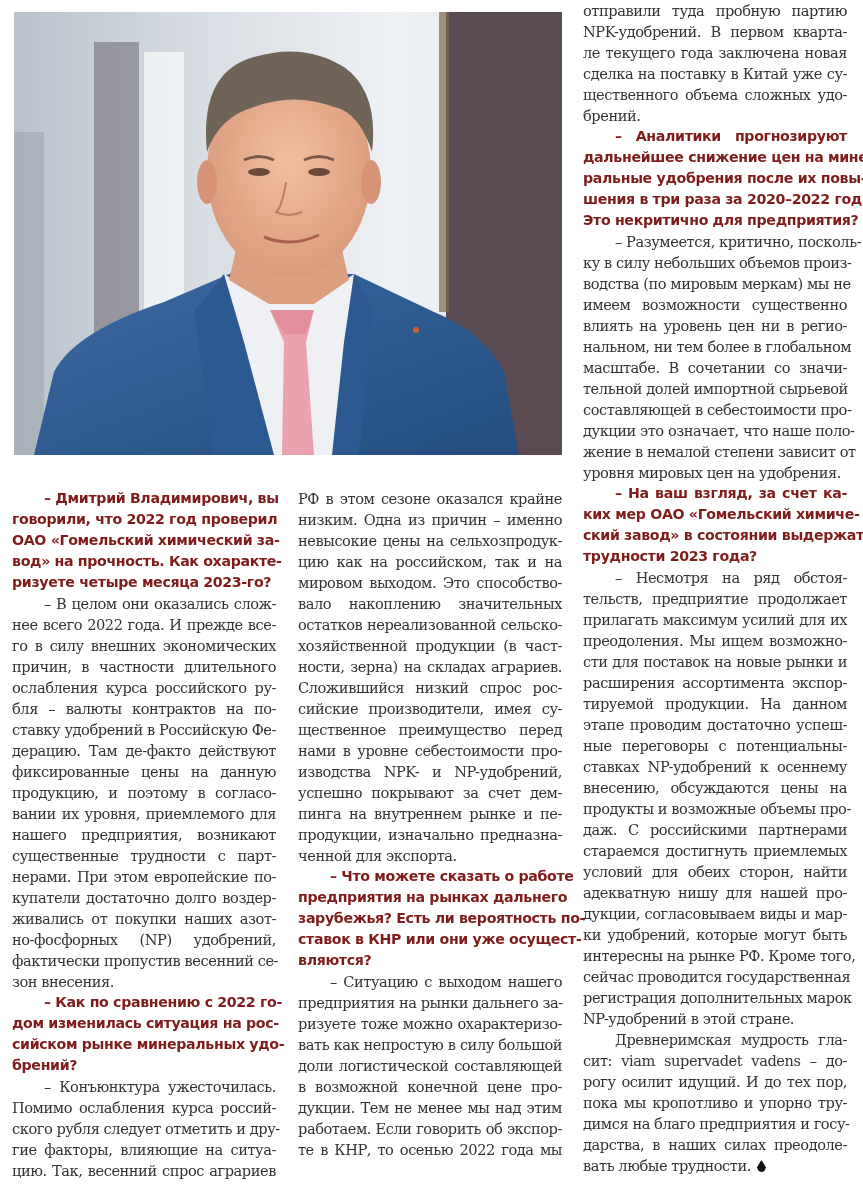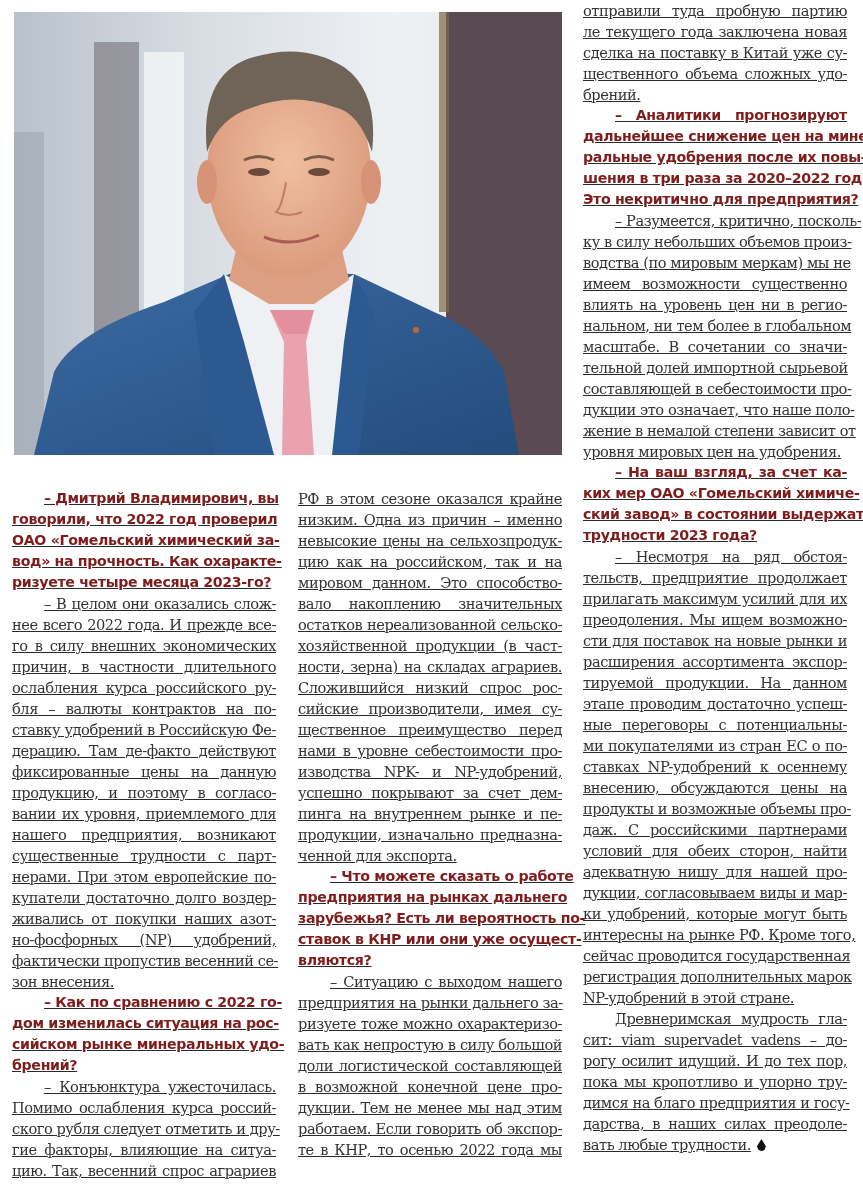--- a/index.html
+++ b/index.html
@@ -1,20 +1,20 @@
 <!DOCTYPE html>
 <html><head>
 <meta charset="utf-8">
 <style>
   html, body { margin:0; padding:0; background:#ffffff; }
   body { width:863px; height:1200px; position:relative; overflow:hidden;
          font-family:"DejaVu Serif", serif; color:#2a2a2a; }
   .photo { position:absolute; left:14px; top:12px; width:548px; height:443px; overflow:hidden; }
   .photo svg { display:block; width:100%; height:100%; }
-  .col { position:absolute; width:264px;text-decoration:underline; }
+  .col { position:absolute; width:264px; }
   .col-left { left:12px; top:488px; }
   .col-mid { left:298px; top:488px; }
   .col-right { left:583px; top:0px; }
   .line { display:block; height:21px; line-height:21px; font-size:15px; white-space:nowrap;
           text-align:justify; text-align-last:justify; letter-spacing:-0.25px; }
   .line.last { text-align-last:left; }
   .line.indent { padding-left:32px; }
   .q { font-family:"DejaVu Sans", sans-serif; font-weight:bold; color:#7f1d1d; font-size:14.2px; letter-spacing:-0.35px; }
   .a { font-family:"DejaVu Serif", serif; color:#333; font-weight:300; font-size:14.6px; letter-spacing:-0.45px; }
   .end-mark { display:inline-block; width:9px; height:12px; background:#111;
@@ -112,21 +112,21 @@
     <span class="line a"><span>Помимо ослабления курса россий-</span></span>
     <span class="line a"><span>ского рубля следует отметить и дру-</span></span>
     <span class="line a"><span>гие факторы, влияющие на ситуа-</span></span>
     <span class="line a"><span>цию. Так, весенний спрос аграриев</span></span>
   </div>
 <div class="col col-mid">
     <span class="line a"><span>РФ в этом сезоне оказался крайне</span></span>
     <span class="line a"><span>низким. Одна из причин – именно</span></span>
     <span class="line a"><span>невысокие цены на сельхозпродук-</span></span>
     <span class="line a"><span>цию как на российском, так и на</span></span>
-    <span class="line a"><span>мировом данном. Это способство-</span></span>
+    <span class="line a"><span>мировом выходом. Это способство-</span></span>
     <span class="line a"><span>вало накоплению значительных</span></span>
     <span class="line a"><span>остатков нереализованной сельско-</span></span>
     <span class="line a"><span>хозяйственной продукции (в част-</span></span>
     <span class="line a"><span>ности, зерна) на складах аграриев.</span></span>
     <span class="line a"><span>Сложившийся низкий спрос рос-</span></span>
     <span class="line a"><span>сийские производители, имея су-</span></span>
     <span class="line a"><span>щественное преимущество перед</span></span>
     <span class="line a"><span>нами в уровне себестоимости про-</span></span>
     <span class="line a"><span>изводства NPK- и NP-удобрений,</span></span>
     <span class="line a"><span>успешно покрывают за счет дем-</span></span>
@@ -143,20 +143,21 @@
     <span class="line a"><span>ризуете тоже можно охарактеризо-</span></span>
     <span class="line a"><span>вать как непростую в силу большой</span></span>
     <span class="line a"><span>доли логистической составляющей</span></span>
     <span class="line a"><span>в возможной конечной цене про-</span></span>
     <span class="line a"><span>дукции. Тем не менее мы над этим</span></span>
     <span class="line a"><span>работаем. Если говорить об экспор-</span></span>
     <span class="line a"><span>те в КНР, то осенью 2022 года мы</span></span>
   </div>
 <div class="col col-right">
     <span class="line a"><span>отправили туда пробную партию</span></span>
+    <span class="line a"><span>NPK-удобрений. В первом кварта-</span></span>
     <span class="line a"><span>ле текущего года заключена новая</span></span>
     <span class="line a"><span>сделка на поставку в Китай уже су-</span></span>
     <span class="line a"><span>щественного объема сложных удо-</span></span>
     <span class="line a last"><span>брений.</span></span>
     <span class="line q indent"><span>– Аналитики прогнозируют</span></span>
     <span class="line q"><span>дальнейшее снижение цен на мине-</span></span>
     <span class="line q"><span>ральные удобрения после их повы-</span></span>
     <span class="line q"><span>шения в три раза за 2020–2022 годы.</span></span>
     <span class="line q last"><span>Это некритично для предприятия?</span></span>
     <span class="line a indent"><span>– Разумеется, критично, посколь-</span></span>
@@ -177,25 +178,25 @@
     <span class="line q last"><span>трудности 2023 года?</span></span>
     <span class="line a indent"><span>– Несмотря на ряд обстоя-</span></span>
     <span class="line a"><span>тельств, предприятие продолжает</span></span>
     <span class="line a"><span>прилагать максимум усилий для их</span></span>
     <span class="line a"><span>преодоления. Мы ищем возможно-</span></span>
     <span class="line a"><span>сти для поставок на новые рынки и</span></span>
     <span class="line a"><span>расширения ассортимента экспор-</span></span>
     <span class="line a"><span>тируемой продукции. На данном</span></span>
     <span class="line a"><span>этапе проводим достаточно успеш-</span></span>
     <span class="line a"><span>ные переговоры с потенциальны-</span></span>
-    <span class="line a"><span>ми покупателями из стран ЕС о по-</span></span>
     <span class="line a"><span>ставках NP-удобрений к осеннему</span></span>
     <span class="line a"><span>внесению, обсуждаются цены на</span></span>
     <span class="line a"><span>продукты и возможные объемы про-</span></span>
     <span class="line a"><span>даж. С российскими партнерами</span></span>
+    <span class="line a"><span>стараемся достигнуть приемлемых</span></span>
     <span class="line a"><span>условий для обеих сторон, найти</span></span>
     <span class="line a"><span>адекватную нишу для нашей про-</span></span>
     <span class="line a"><span>дукции, согласовываем виды и мар-</span></span>
     <span class="line a"><span>ки удобрений, которые могут быть</span></span>
     <span class="line a"><span>интересны на рынке РФ. Кроме того,</span></span>
     <span class="line a"><span>сейчас проводится государственная</span></span>
     <span class="line a"><span>регистрация дополнительных марок</span></span>
     <span class="line a last"><span>NP-удобрений в этой стране.</span></span>
     <span class="line a indent"><span>Древнеримская мудрость гла-</span></span>
     <span class="line a"><span>сит: viam supervadet vadens – до-</span></span>

